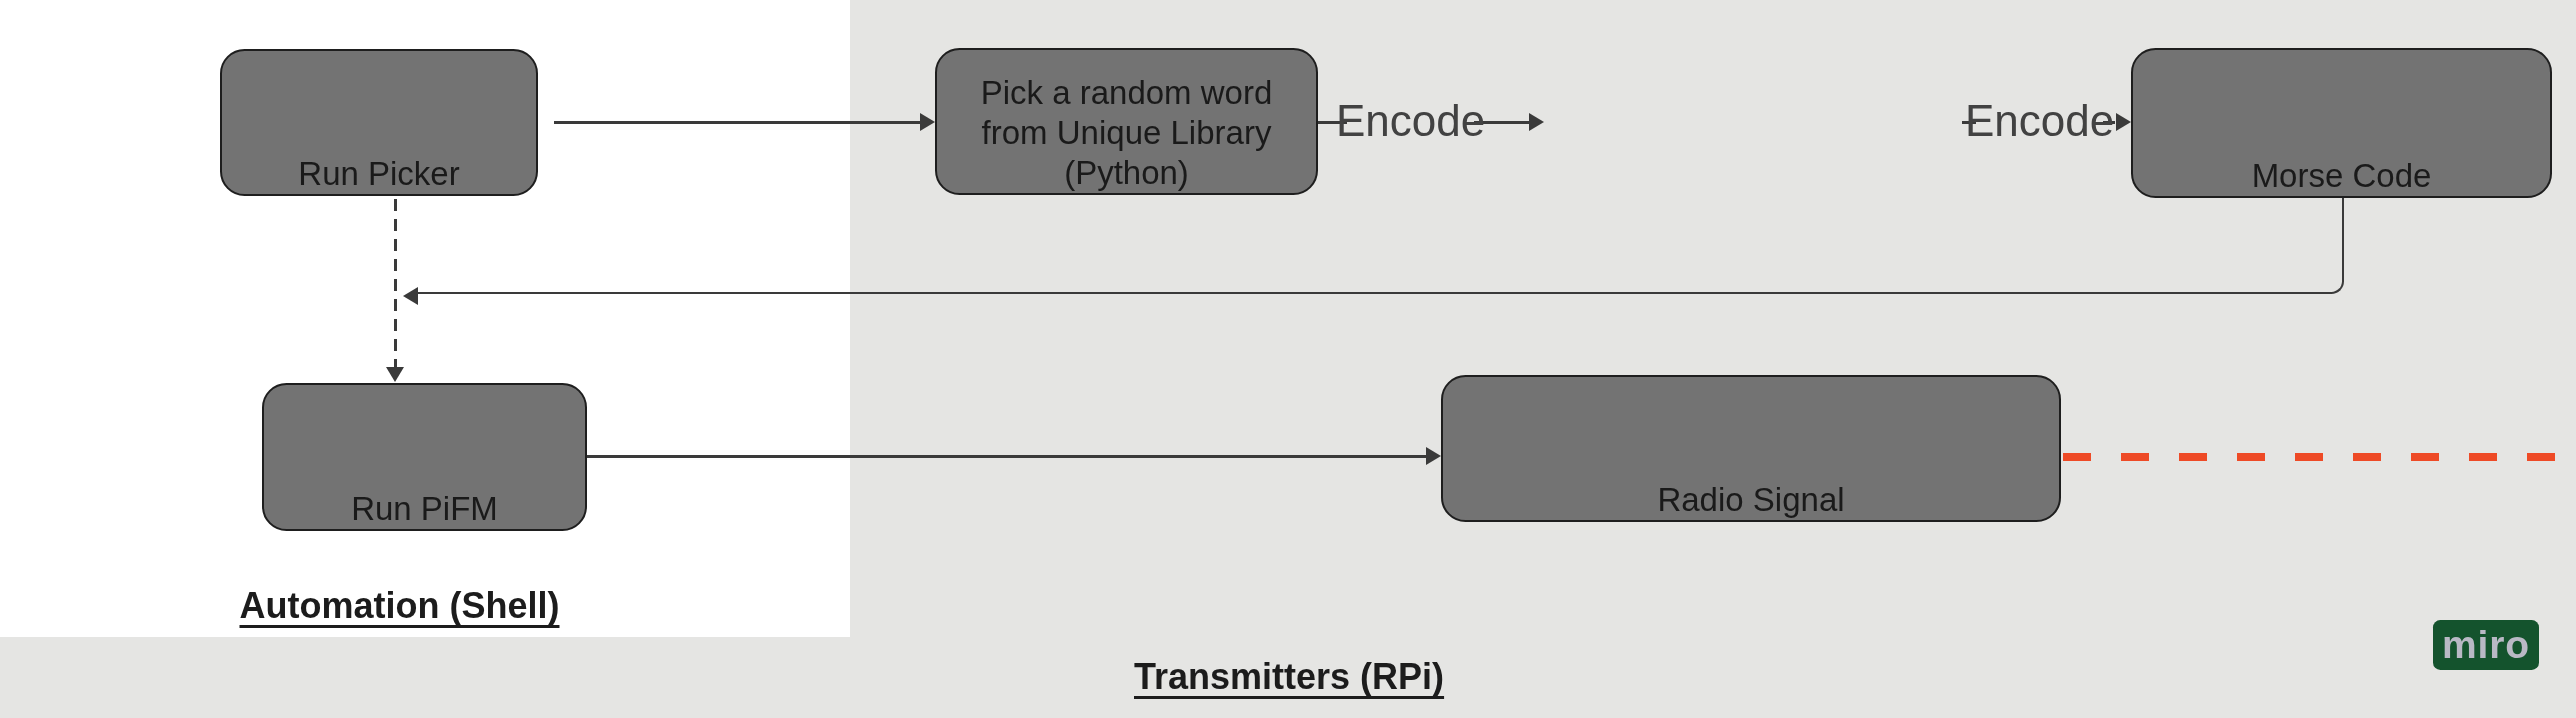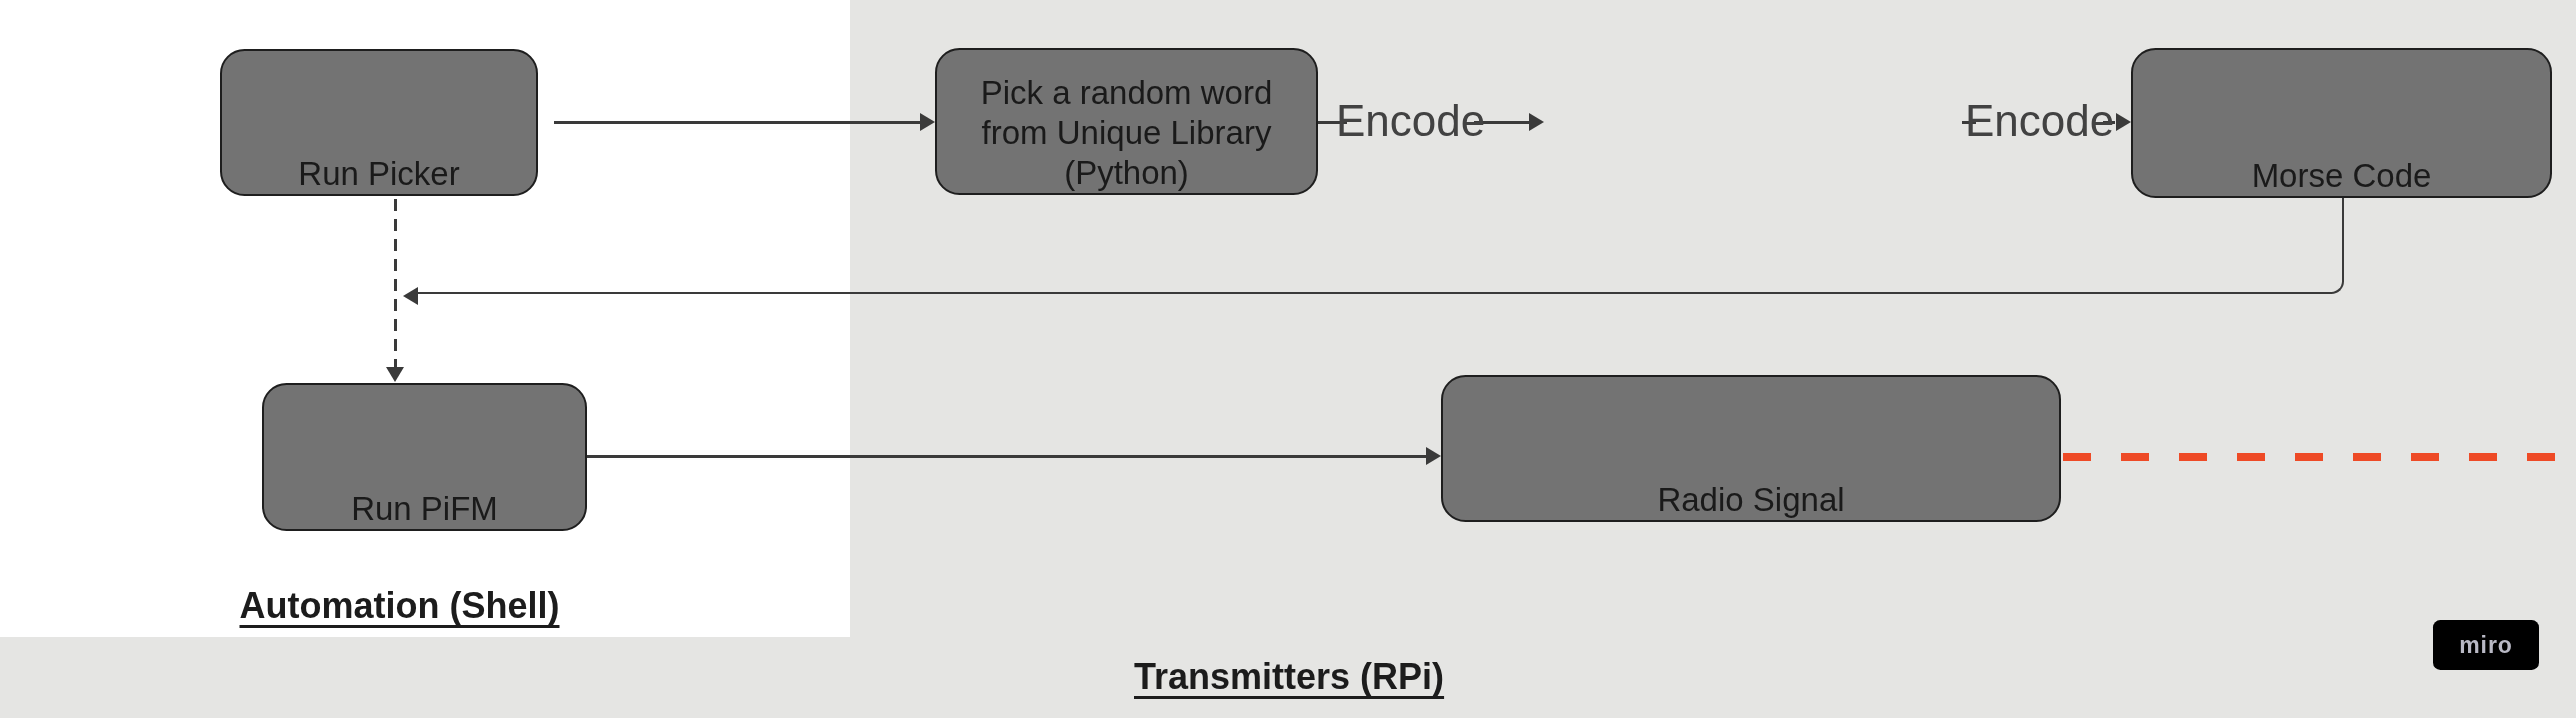--- a/index.html
+++ b/index.html
@@ -55,23 +55,23 @@
     display:flex;align-items:center;justify-content:center;
     font-size:44px;color:#424242;
     white-space:nowrap;
   }
   .red-dashed{
     position:absolute;height:8.2px;
     background:repeating-linear-gradient(90deg,#ee4a26 0 28px,transparent 28px 58px);
   }
   .watermark{
     position:absolute;left:2433px;top:620px;width:106px;height:50px;
-    background:#000000;border-radius:7.3px;
+    background:#14532d;border-radius:7.3px;
     display:flex;align-items:center;justify-content:center;
-    font-weight:bold;font-size:23px;letter-spacing:0.9px;color:#b9b9c5;
+    font-weight:bold;font-size:39px;letter-spacing:0.9px;color:#b9b9c5;
   }
 </style>
 </head>
 <body>
 
 <div class="canvas">
 
   <div class="frame-bg"></div>
 
   <div class="frame-title" style="left:236px;top:585px;width:327px;">Automation (Shell)</div>

